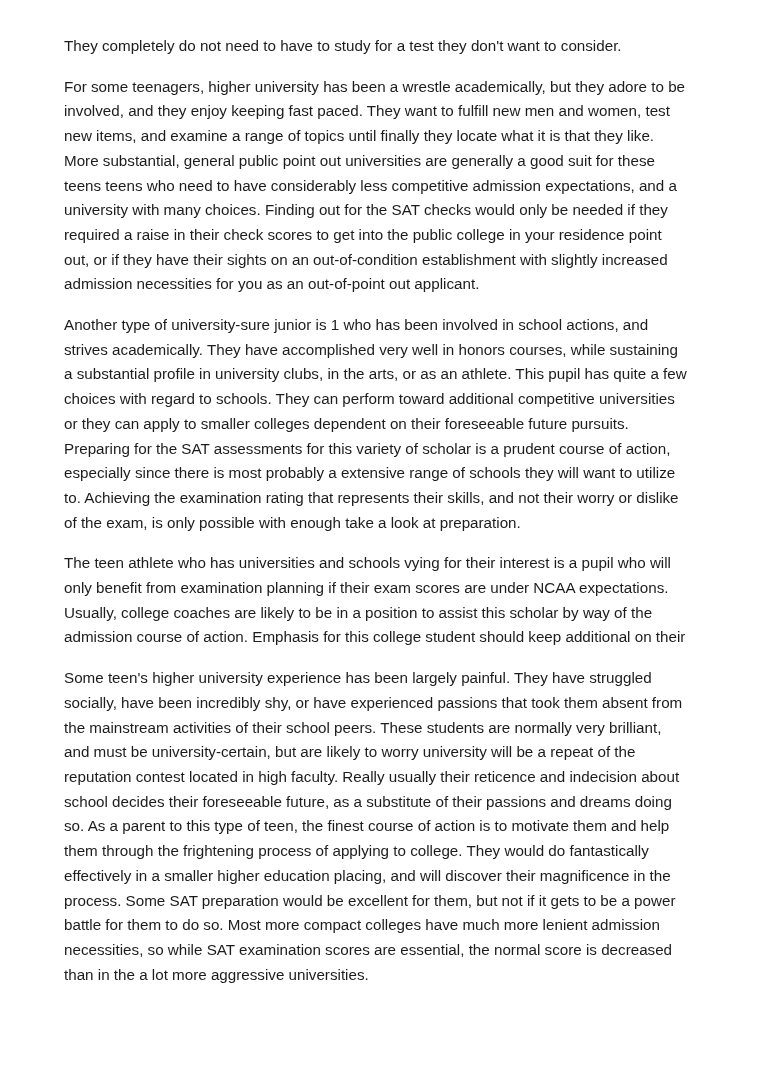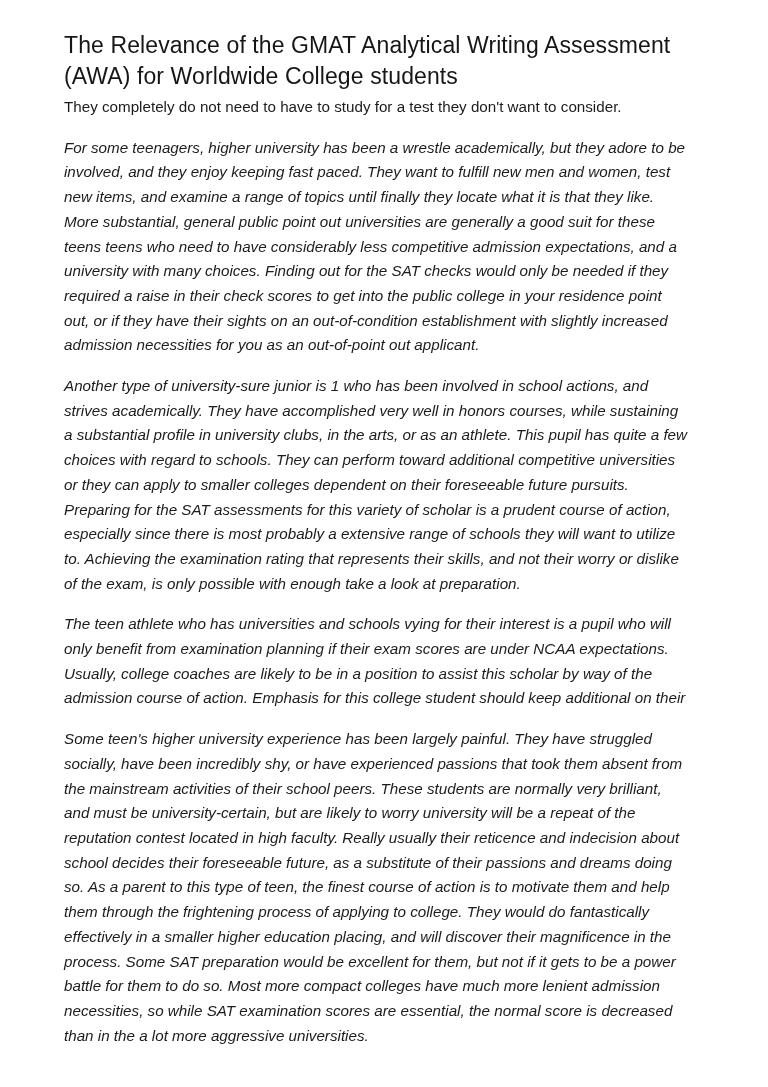--- a/index.html
+++ b/index.html
@@ -35,29 +35,26 @@
     line-height: 24.7px;
     color: #1c1c1c;
     white-space: pre-line;
     width: 650px;
   }
   .intro-line {
     margin-top: 4px;
   }
   .paragraph {
     margin-top: 16px;
-    font-style: italic;
   }
 </style>
 </head>
 <body>
 
 <div class="page">
-  <h1 class="doc-title">The Relevance of the GMAT Analytical Writing Assessment
-(AWA) for Worldwide College students</h1>
 
   <p class="body-text intro-line">They completely do not need to have to study for a test they don't want to consider.</p>
 
   <p class="body-text paragraph">For some teenagers, higher university has been a wrestle academically, but they adore to be
 involved, and they enjoy keeping fast paced. They want to fulfill new men and women, test
 new items, and examine a range of topics until finally they locate what it is that they like.
 More substantial, general public point out universities are generally a good suit for these
 teens teens who need to have considerably less competitive admission expectations, and a
 university with many choices. Finding out for the SAT checks would only be needed if they
 required a raise in their check scores to get into the public college in your residence point

